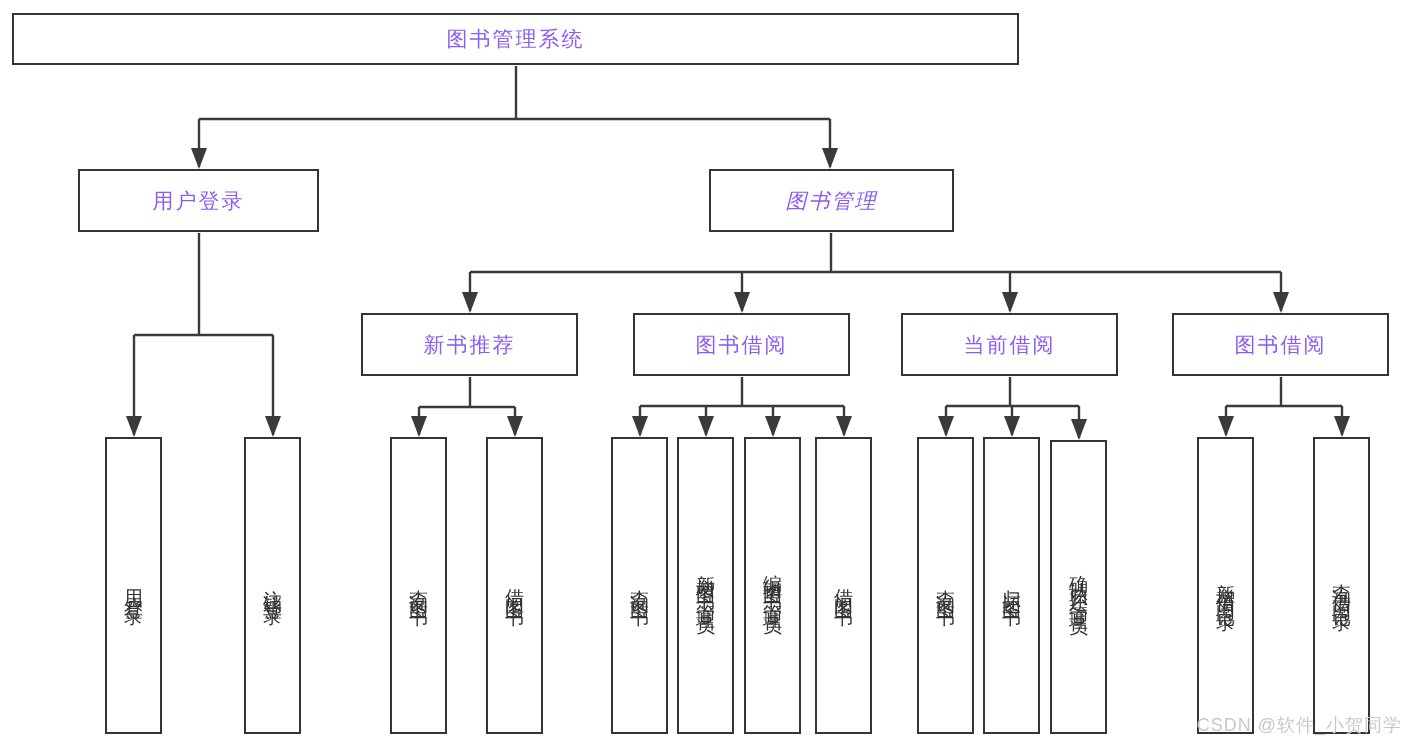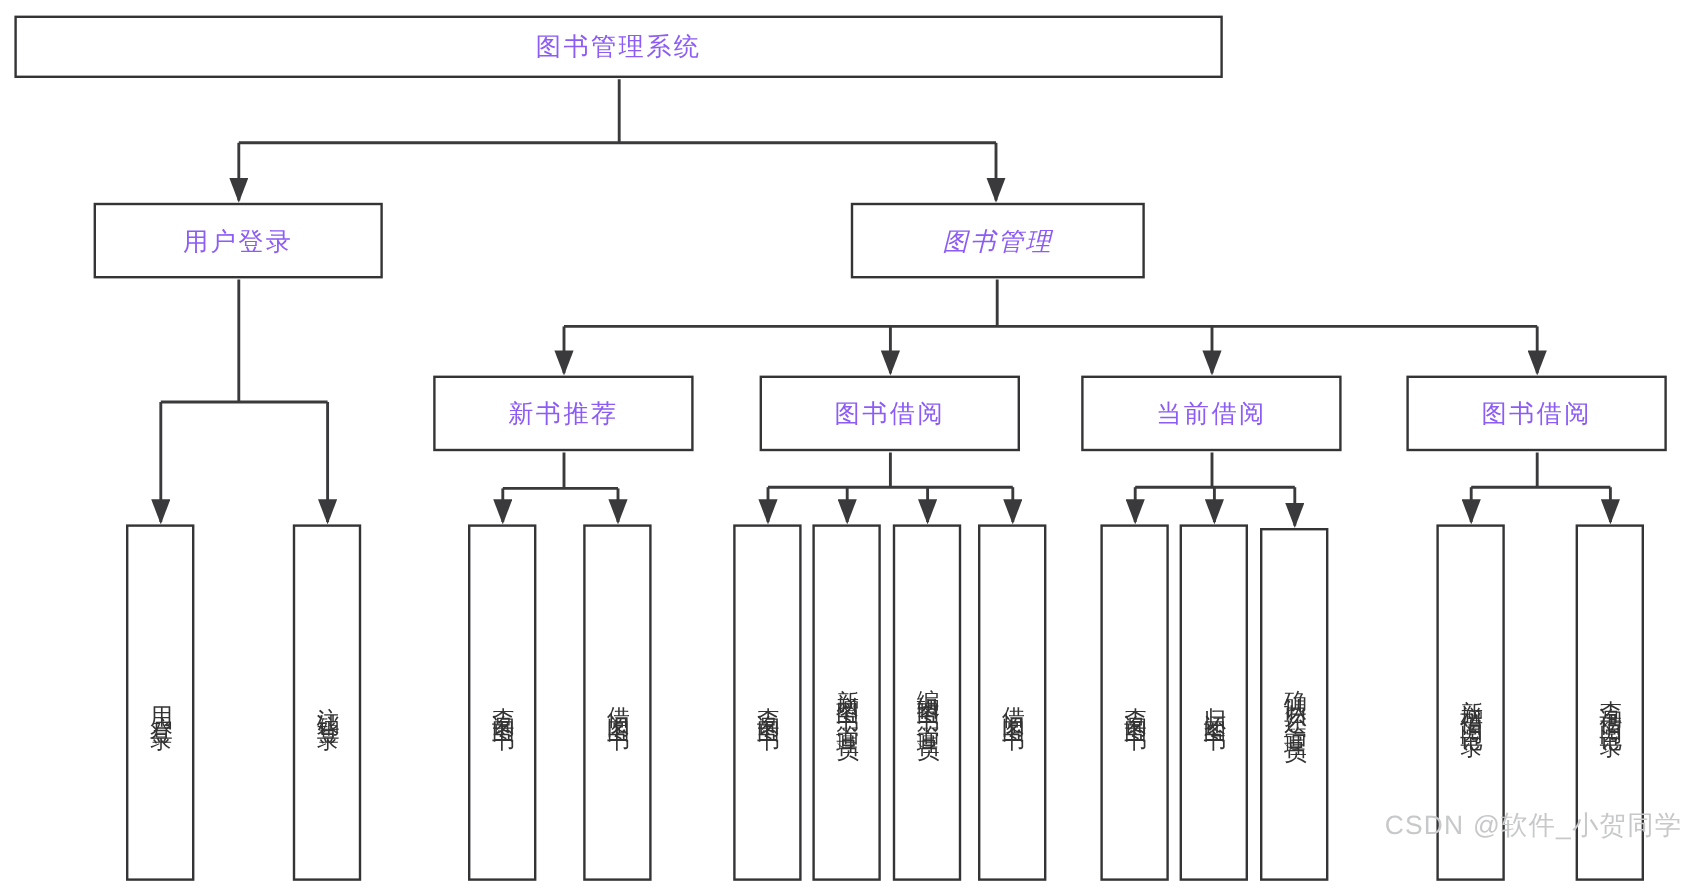--- a/index.html
+++ b/index.html
@@ -17,22 +17,22 @@
   }
   .vbox{
     position:absolute;z-index:2;background:#ffffff;border:2.5px solid #343436;
     display:flex;align-items:center;justify-content:center;color:#333333;
   }
   .vbox .vtext{
     writing-mode:vertical-lr;text-orientation:mixed;
     font-size:19px;letter-spacing:6px;line-height:1.15;white-space:nowrap;
   }
   .watermark{
-    position:absolute;z-index:4;right:3px;top:673px;
-    font-size:22px;color:#c7c8ca;letter-spacing:1px;white-space:nowrap;
+    position:absolute;z-index:4;right:3px;top:713px;
+    font-size:18px;color:#c7c8ca;letter-spacing:1px;white-space:nowrap;
   }
 </style>
 </head>
 <body>
 
 <div id="canvas">
 
   <svg id="wires" width="1405" height="747" viewBox="0 0 1405 747">
     <defs>
       <marker id="arw" viewBox="0 0 21 16" markerWidth="21" markerHeight="16" refX="19" refY="8" orient="auto" markerUnits="userSpaceOnUse">

